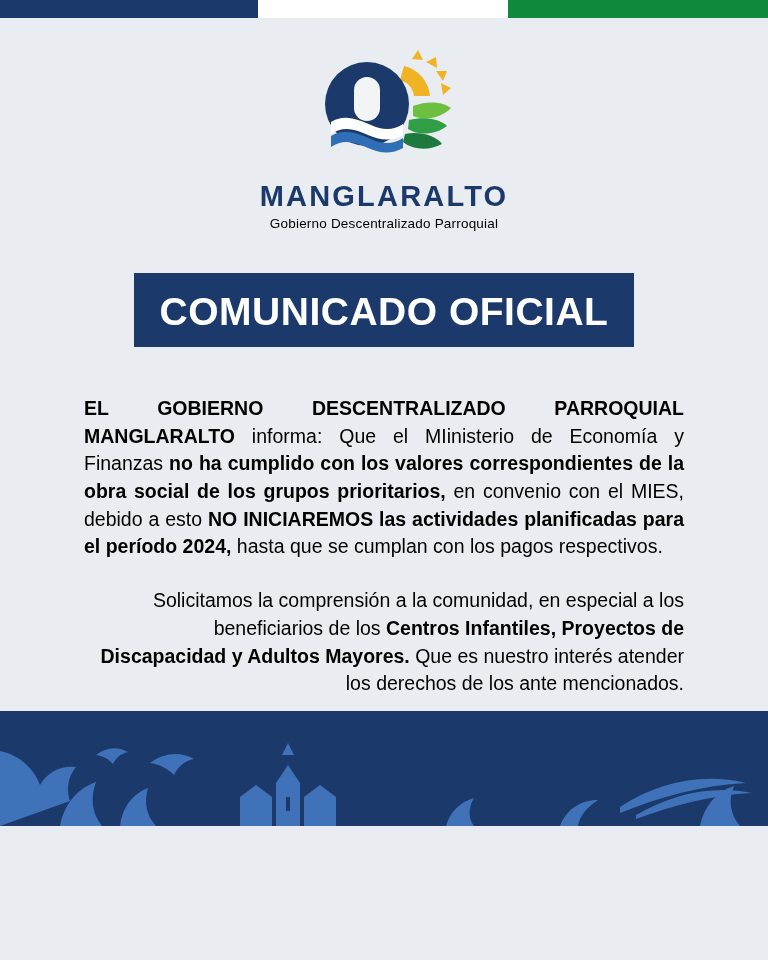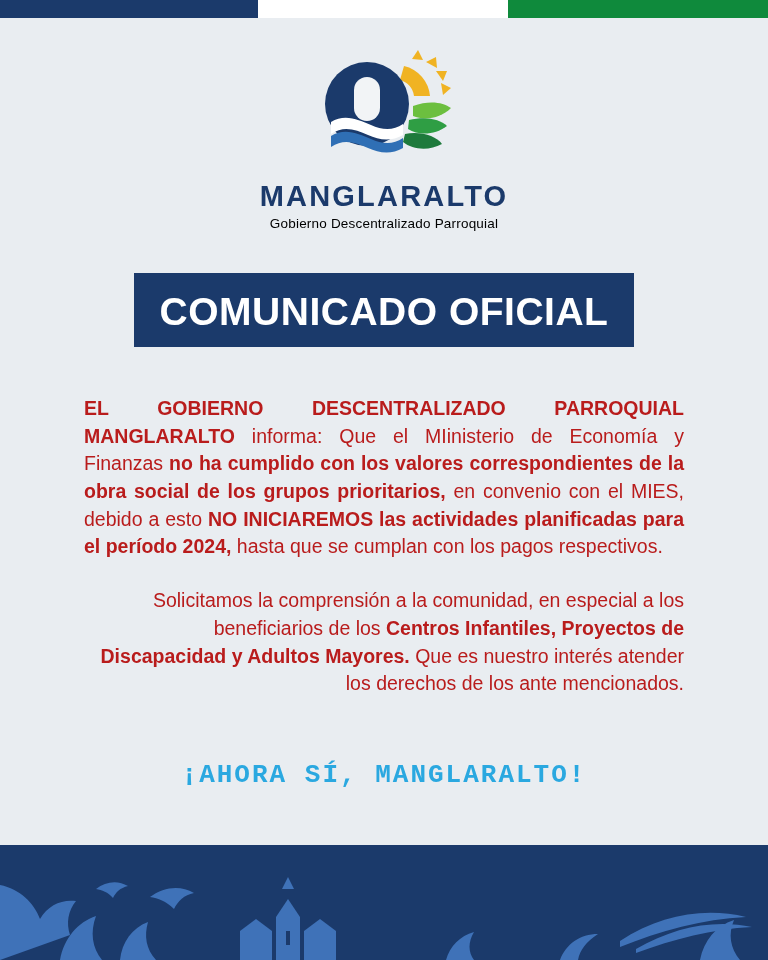--- a/index.html
+++ b/index.html
@@ -22,21 +22,21 @@
     height: 18px;
   }
   .topbar .seg-blue   { flex: 0 0 258px; background: #1b3a6b; }
   .topbar .seg-white  { flex: 0 0 250px; background: #ffffff; }
   .topbar .seg-green  { flex: 1 1 auto;  background: #0f8a3c; }
 
   
   .page {
     position: relative;
     width: 768px;
-    height: 942px;
+    height: 808px;
     background: #e9edf1;
   }
 
   
   .logo-block {
     padding-top: 30px;
     text-align: center;
   }
   .logo-mark {
     width: 150px;
@@ -72,21 +72,21 @@
     font-weight: bold;
     letter-spacing: 0.5px;
     padding: 17px 26px 13px 26px;
     font-family: "Liberation Sans", sans-serif;
   }
 
   
   .body-text {
     margin: 48px auto 0 auto;
     width: 600px;
-    color: #b91c1c;
+    color: #000000;
     font-size: 19.5px;
     line-height: 1.42;
     text-align: left;
     font-family: "Liberation Sans", sans-serif;
   }
   .body-text p { margin: 0 0 26px 0; }
   .body-text .b { font-weight: bold; }
   .para1 { text-align: justify; }
   .para2 { text-align: right; }
 

